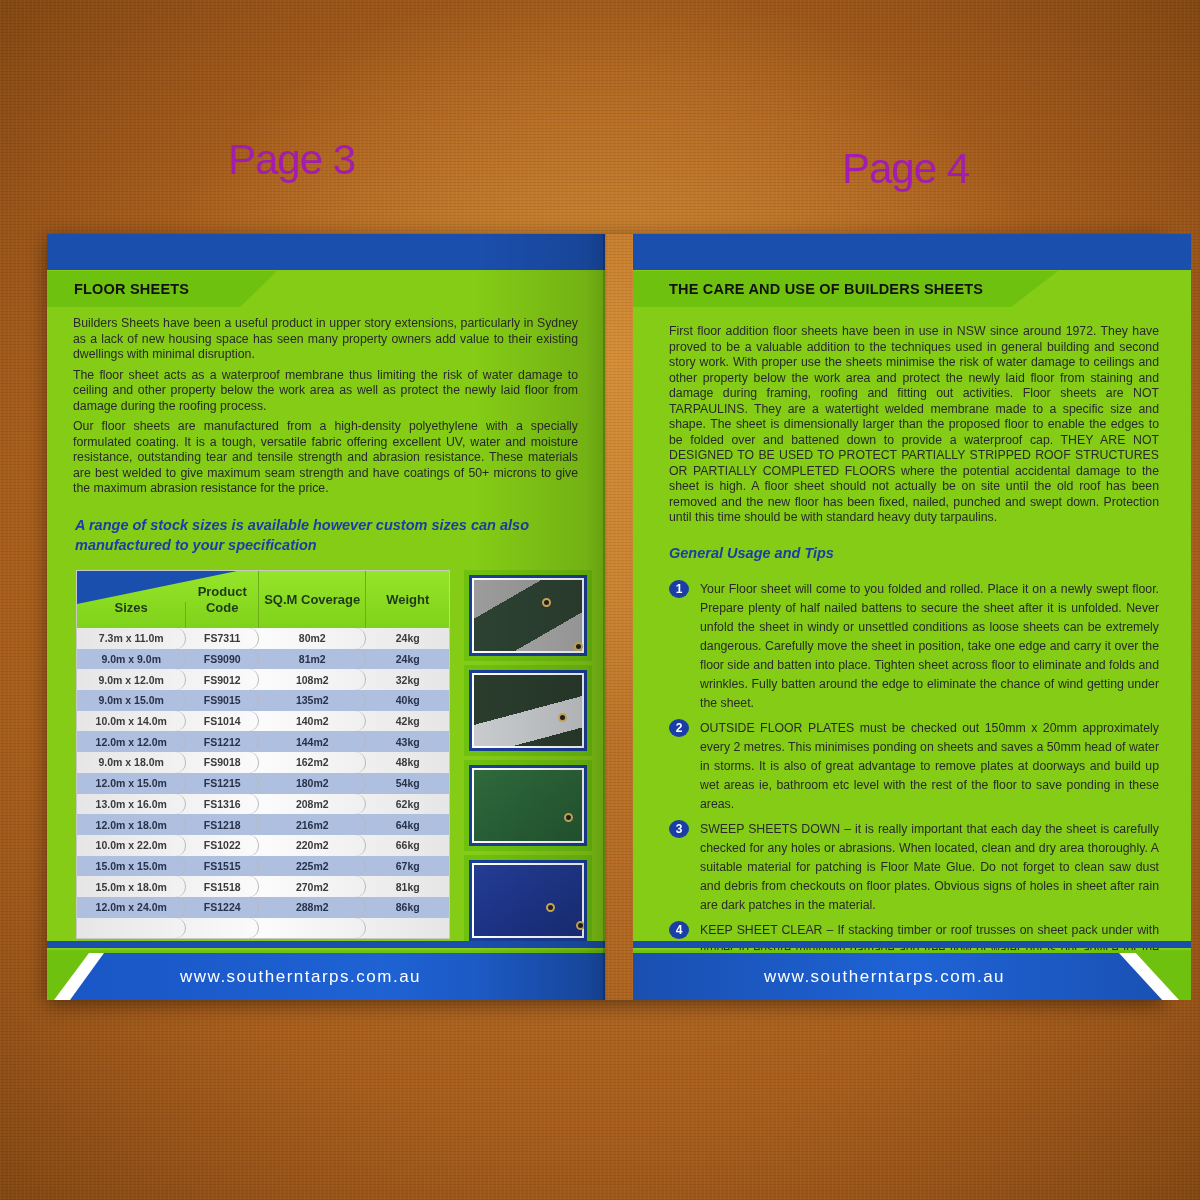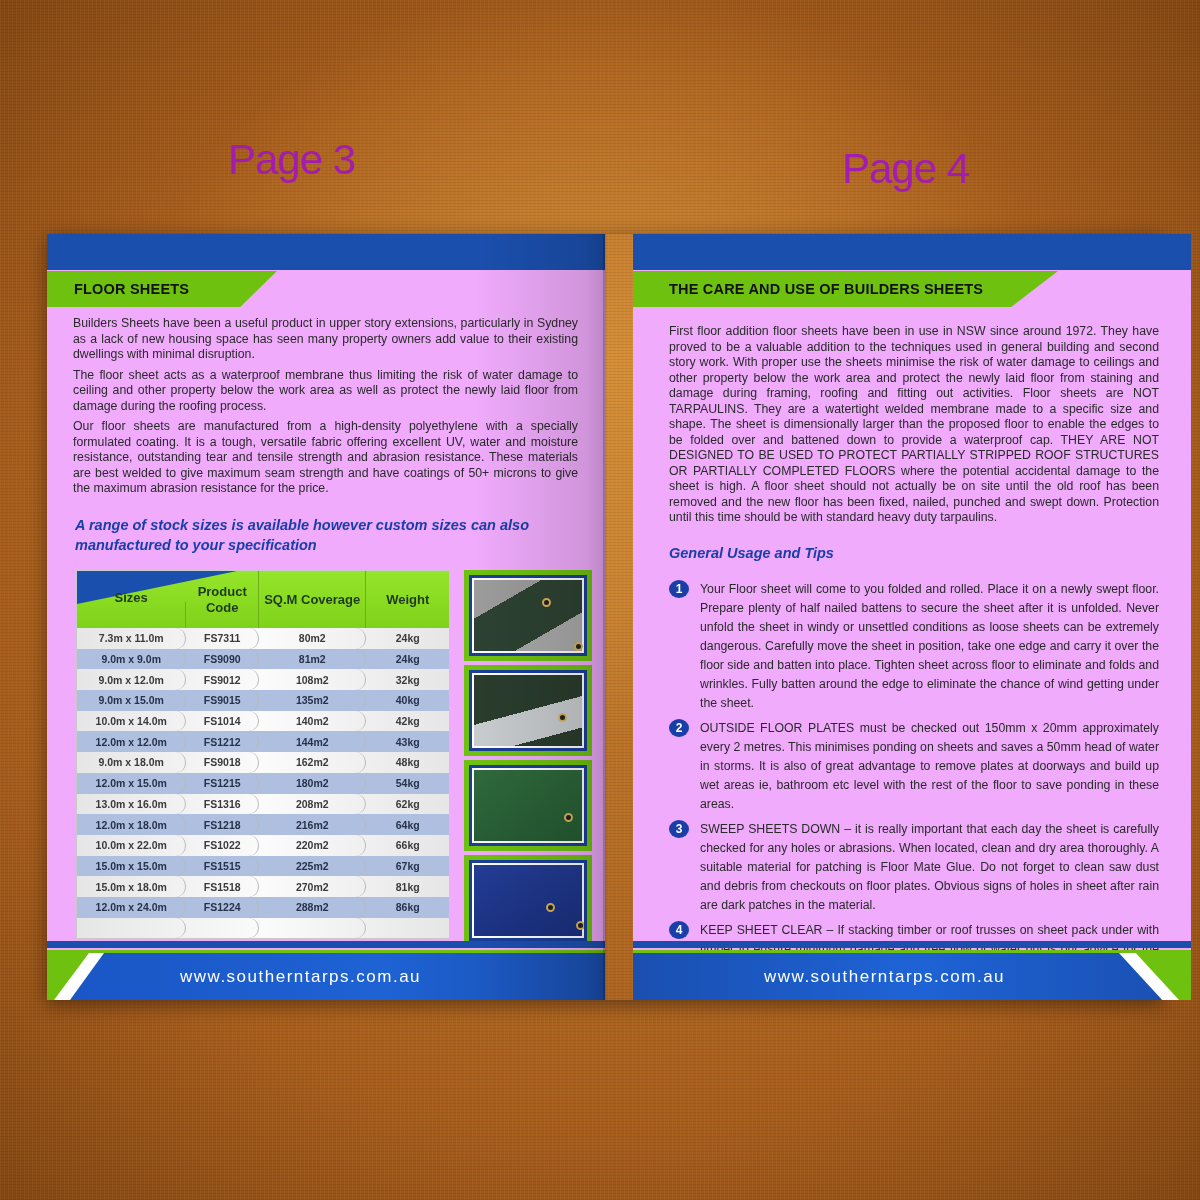--- a/index.html
+++ b/index.html
@@ -23,21 +23,21 @@
     font-family: "Liberation Sans", sans-serif; letter-spacing: -1px;
   }
   #label-p3 { left: 228px; top: 136px; }
   #label-p4 { left: 842px; top: 145px; }
 
   .spread {
     position: absolute; left: 47px; top: 234px; width: 1116px; height: 766px;
     box-shadow: 0 4px 18px rgba(0,0,0,0.45);
   }
   .page {
-    position: absolute; top: 0; height: 766px; width: 558px; background: #f0abfc; overflow: hidden;
+    position: absolute; top: 0; height: 766px; width: 558px; background: #84cc16; overflow: hidden;
   }
   #page3 { left: 0; }
   #page4 { left: 558px; margin-left: 28px; }
   #page3::after {
     content: ""; position: absolute; top: 0; right: 0; width: 130px; height: 100%;
     background: linear-gradient(90deg, rgba(0,0,0,0) 0%, rgba(0,0,0,0.13) 85%, rgba(0,0,0,0.22) 100%);
     pointer-events: none;
   }
   .top-band { position: absolute; left: 0; top: 0; width: 100%; height: 36px; background: #1b4fae; }
   .title-band {
@@ -66,21 +66,21 @@
     position: absolute; left: 29px; top: 336px; width: 374px;
     border: 1px solid #c9c9c9; background: #f1f1f1;
   }
   .thead { display: flex; height: 57px; position: relative;
     background: linear-gradient(180deg, #95e52a 0%, #7fd21a 100%); }
   .thead .th { display: flex; align-items: center; justify-content: center; text-align: center;
     font-weight: bold; font-size: 13px; line-height: 16px; color: #1f3a1a; border-right: 1px solid #6cb018; }
   .thead .th:last-child { border-right: none; }
   .th-corner { position: absolute; left: 0; top: 0; width: 160px; height: 33px; background: #1b4fae;
     clip-path: polygon(0 0, 100% 0, 0 100%); }
-  .thead .th.sizes { align-items: flex-end; padding-bottom: 22px; position: relative; z-index: 1; margin-top: 31px; }
+  .thead .th.sizes { align-items: flex-end; padding-bottom: 12px; position: relative; z-index: 1; margin-top: 31px; }
   .c1 { width: 110px; } .c2 { width: 73px; } .c3 { width: 108px; } .c4 { width: 83px; }
   .tr { display: flex; height: 20.7px; }
   .tr .td { display: flex; align-items: center; justify-content: center; font-size: 10.5px; color: #2c2c2c;
     border-right: 1px solid #b9b9b9; border-radius: 10px; }
   .tr .td:last-child { border-right: none; }
   .tr.odd { background: linear-gradient(90deg, #e6e6e6, #fbfbfb 50%, #e6e6e6); }
   .tr.even { background: #aebfe0; }
   .tr.even .td { font-weight: bold; color: #27324a; }
   .tr.odd .td { font-weight: bold; color: #3a3a3a; }
 

